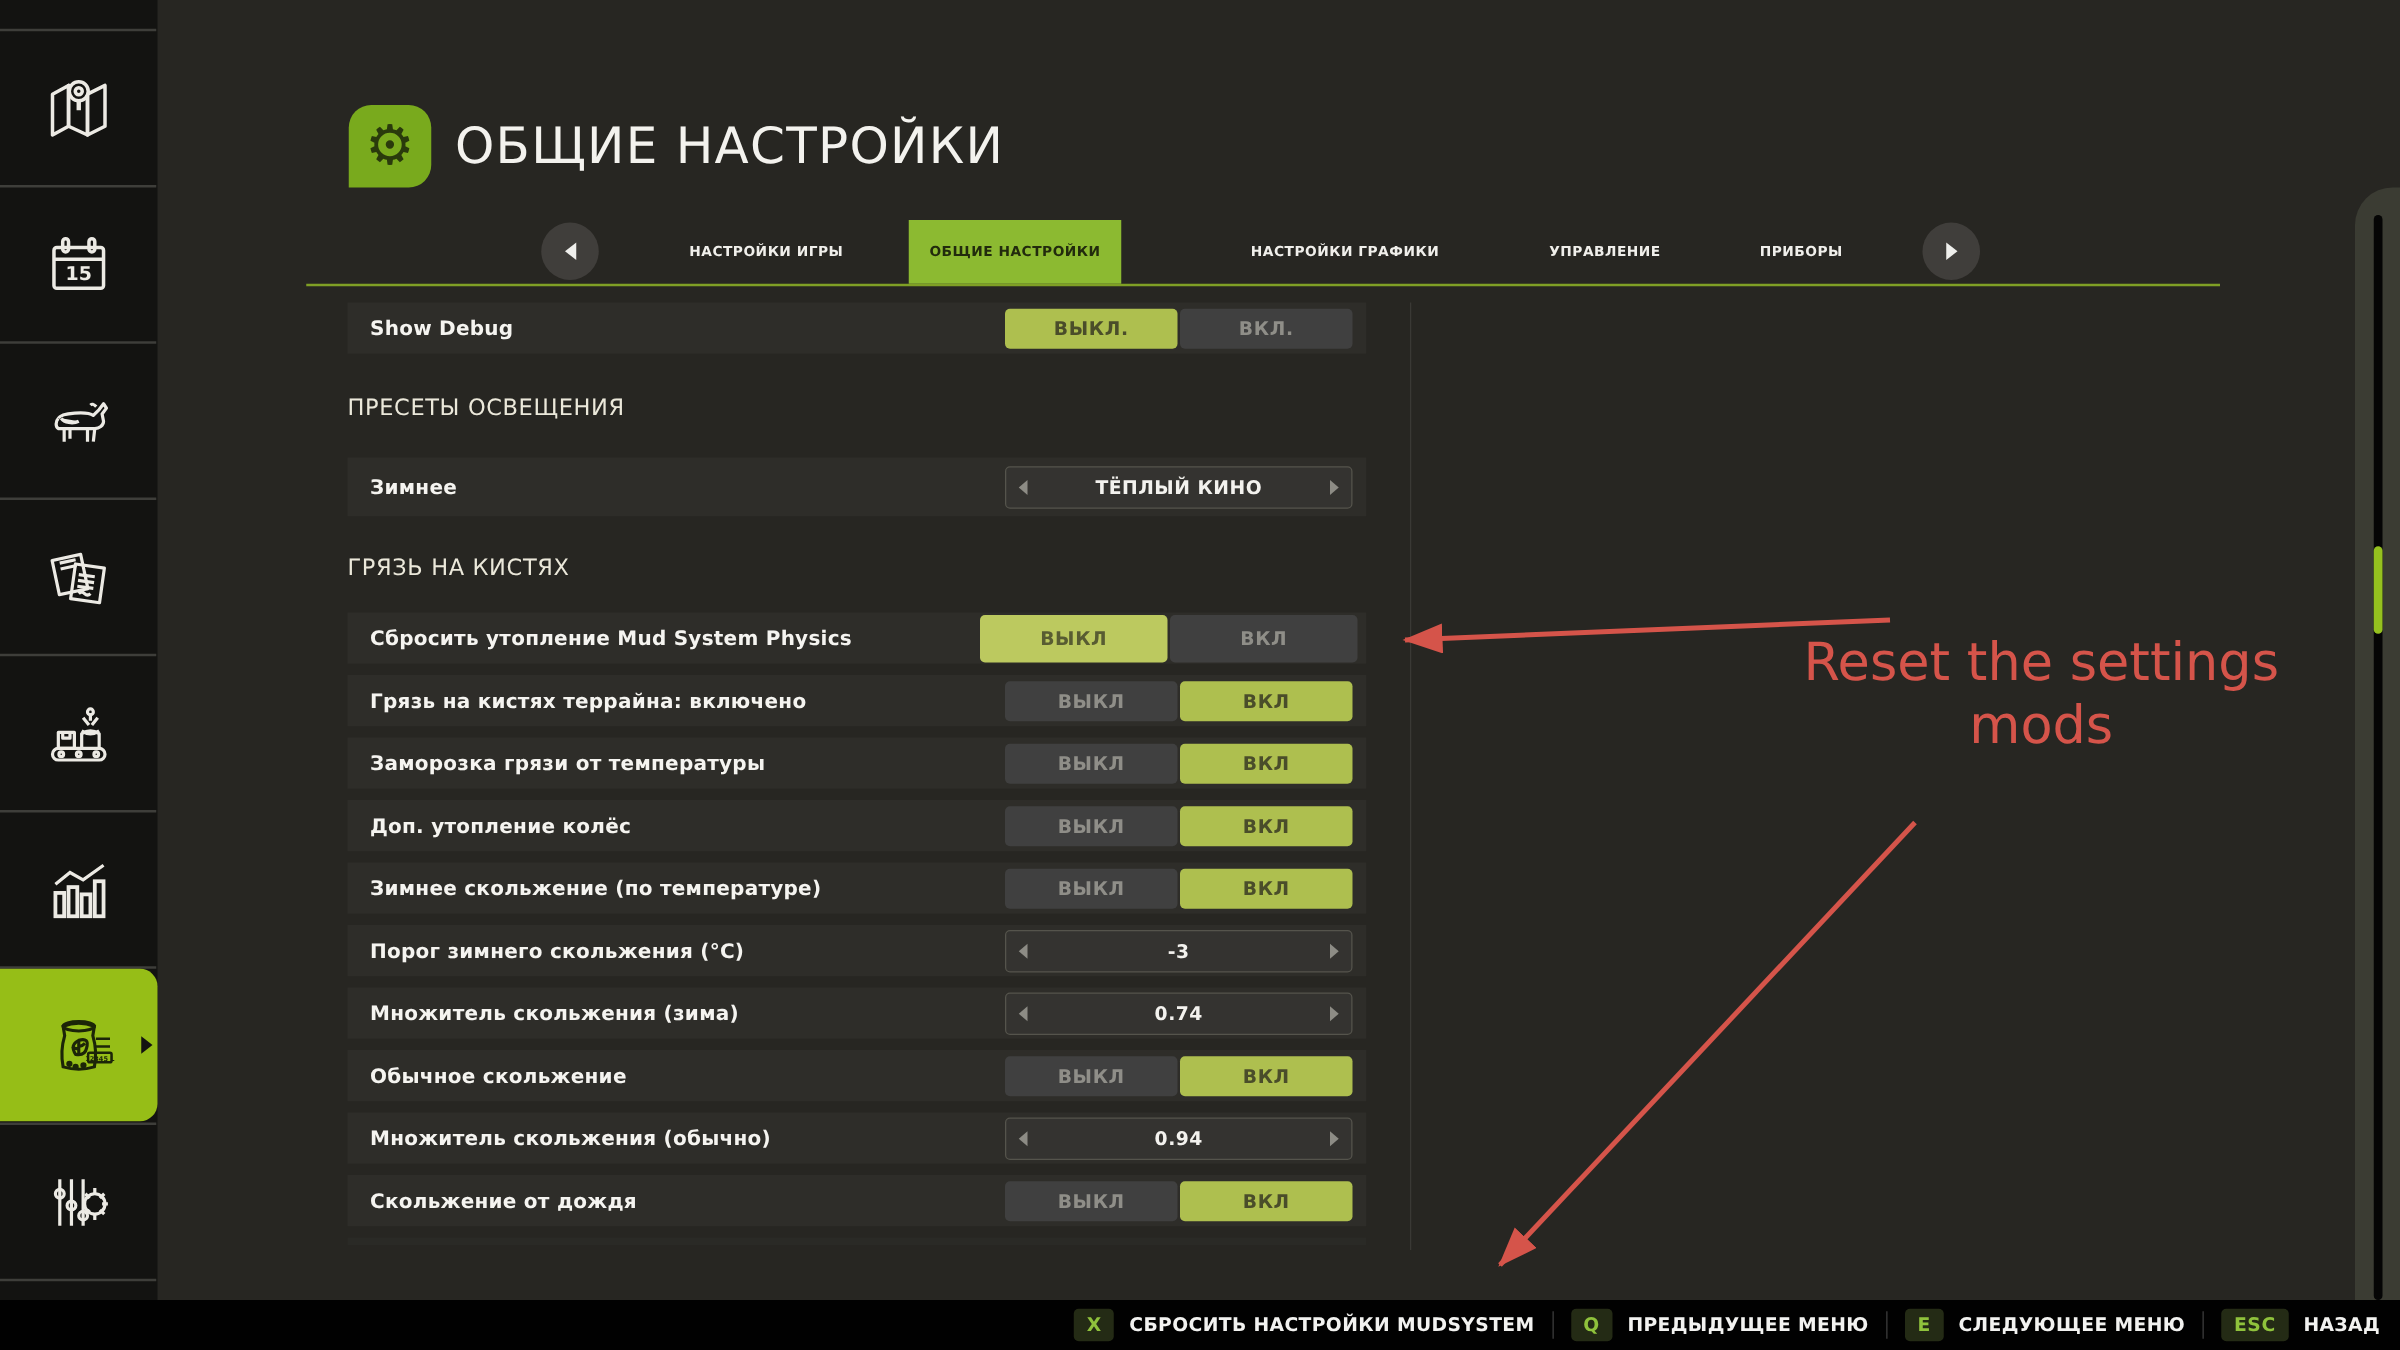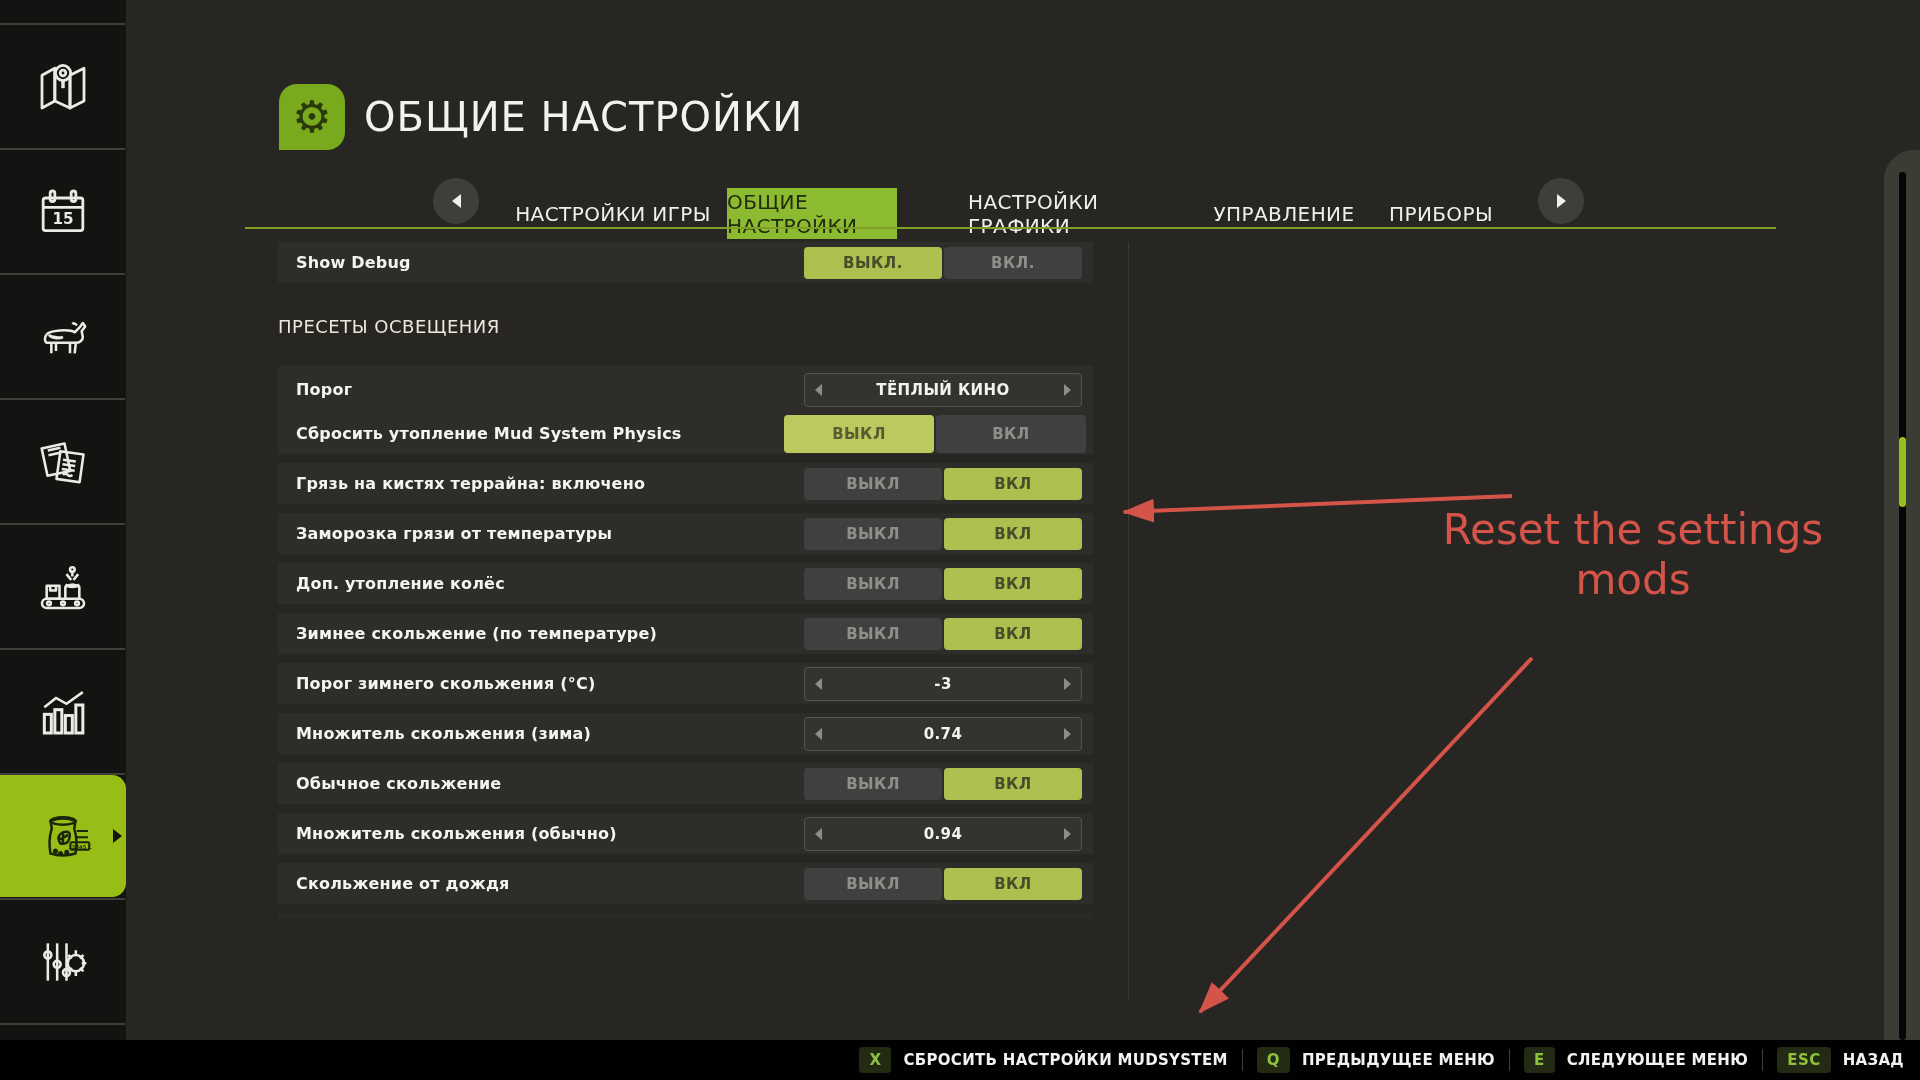--- a/index.html
+++ b/index.html
@@ -20,22 +20,22 @@
   #hdr-badge { position:absolute; left:279px; top:84px; width:66px; height:66px; background:#79aa1d;
     border-radius:18px 18px 18px 0; display:flex; align-items:center; justify-content:center; }
   #hdr-badge .gear { font-size:44px; color:#2a3a0c; line-height:1; }
   #page-title { position:absolute; left:364px; top:94px; font-size:40px; font-weight:400; color:#f3f2ee; letter-spacing:1px; }
 
   
   .tab-circle { position:absolute; top:178px; width:46px; height:46px; border-radius:50%; background:#403e3b;
     display:flex; align-items:center; justify-content:center; }
   .tri-l { width:0; height:0; border-top:7px solid transparent; border-bottom:7px solid transparent; border-right:9px solid #efefec; }
   .tri-r { width:0; height:0; border-top:7px solid transparent; border-bottom:7px solid transparent; border-left:9px solid #efefec; }
-  .tab { position:absolute; top:188px; height:51px; display:flex; align-items:center; justify-content:center;
-    font-size:20px; font-weight:400; color:#f0efeb; letter-spacing:.4px; }
+  .tab { position:absolute; top:176px; height:51px; display:flex; align-items:center; justify-content:center;
+    font-size:11px; font-weight:700; color:#f0efeb; letter-spacing:.4px; }
   .tab.active { background:#8cba31; color:#222b0d; }
   #tab-underline { position:absolute; left:245px; top:227px; width:1531px; height:2px; background:#7f9f25; }
 
   
   #list { position:absolute; left:278px; top:242px; width:815px; }
   .srow { position:relative; height:41px; background:#2e2d29; margin-bottom:9px; display:flex; align-items:center; }
   .rlabel { padding-left:18px; font-size:16px; font-weight:700; color:#f5f4f0; letter-spacing:.2px; }
   .sec-title { font-size:18px; font-weight:400; color:#ebe8da; letter-spacing:.5px; height:40px; display:flex; align-items:center; }
   .sec1 { margin-top:23px; }
   .sec2 { margin-top:21px; margin-bottom:16px; }
@@ -228,28 +228,29 @@
       <span class="rlabel">Show Debug</span>
       <div class="toggle">
         <div class="tbtn sel">ВЫКЛ.</div>
         <div class="tbtn unsel">ВКЛ.</div>
       </div>
     </div>
 
     <div class="sec-title sec1">ПРЕСЕТЫ ОСВЕЩЕНИЯ</div>
 
     <div class="srow preset-row">
-      <span class="rlabel">Порог</span>
+      <span class="rlabel">Зимнее</span>
       <div class="stepper">
         <span class="arr arr-l"></span>
         <span class="sval">ТЁПЛЫЙ КИНО</span>
         <span class="arr arr-r"></span>
       </div>
     </div>
 
+    <div class="sec-title sec2">ГРЯЗЬ НА КИСТЯХ</div>
 
     <div class="srow">
       <span class="rlabel">Сбросить утопление Mud System Physics</span>
       <div class="toggle big">
         <div class="tbtn sel">ВЫКЛ</div>
         <div class="tbtn unsel">ВКЛ</div>
       </div>
     </div>
 
     <div class="srow">

